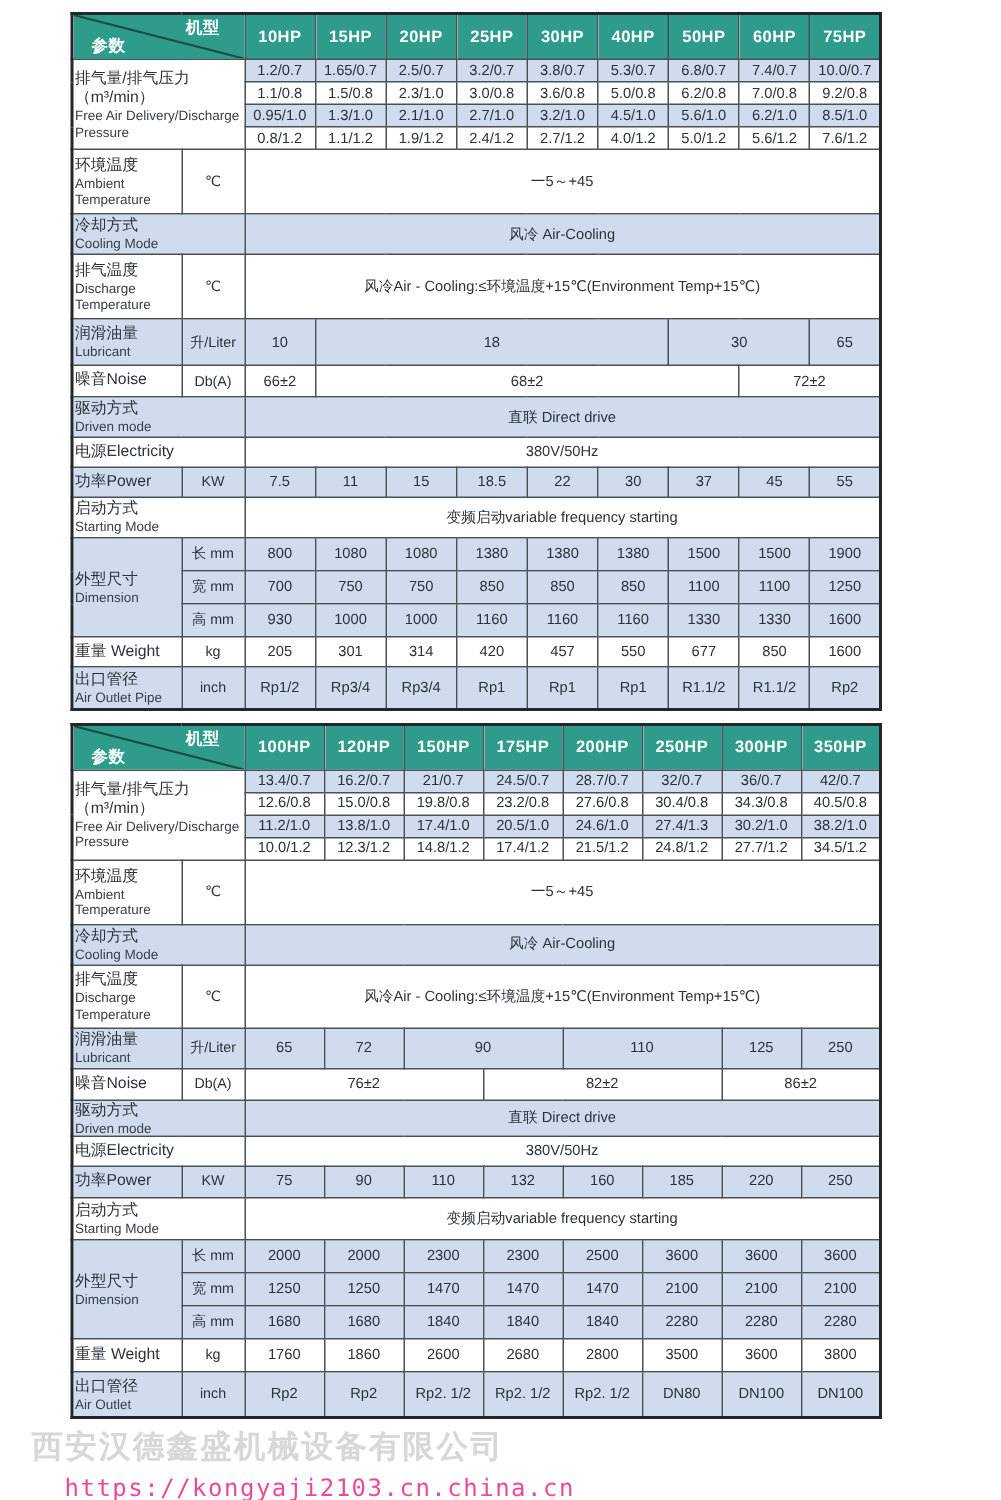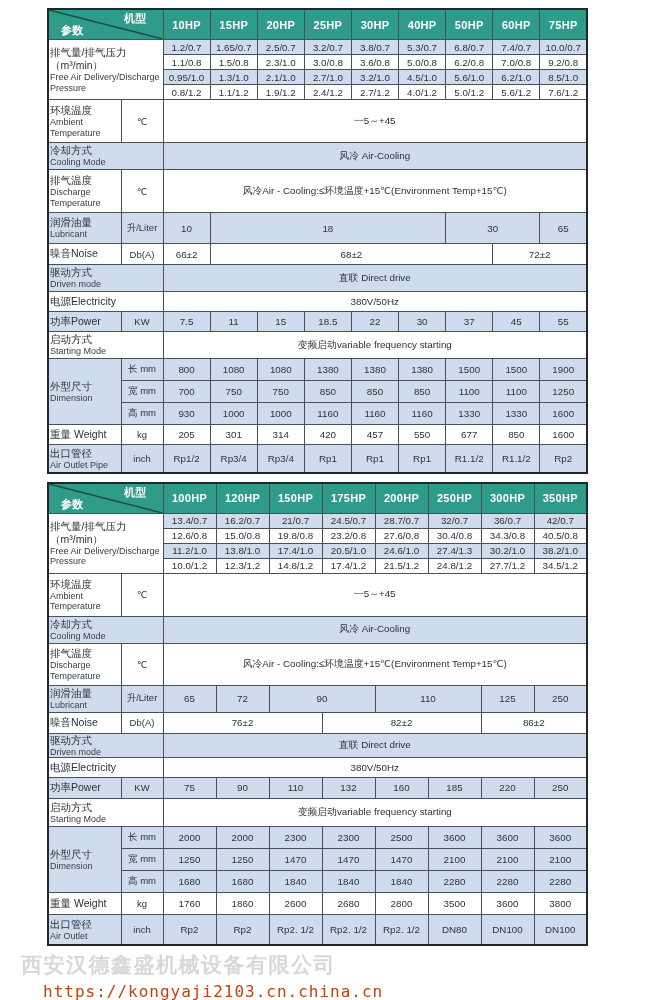--- a/index.html
+++ b/index.html
@@ -29,21 +29,21 @@
   td.lab .cn{font-size:10.5px;color:#2c3238;}
   td.lab .en{font-size:9px;color:#3a4047;line-height:1.15;}
   td.unit{text-align:center;font-size:9.5px;color:#2c3238;padding:0;}
   td.v{text-align:center;font-size:9.8px;color:#2c3238;white-space:nowrap;}
   .s-b{background:var(--rowblue,#cfdcee);}
   .s-w{background:var(--rowwhite,#ffffff);}
   .bt-w{border-top-color:#ffffff !important;margin-top:28px;}
   .watermark{position:absolute;left:21px;top:943px;line-height:1.1;margin-top:10px;}
   .wm1{font-size:21px;letter-spacing:1.5px;color:var(--wm,#d8d8d8);font-weight:bold;}
   .wm2{font-family:"DejaVu Sans Mono","Liberation Mono",monospace;font-size:16px;
-       letter-spacing:1px;color:#c2410c;margin-top:7px;padding-left:22px;}
+       letter-spacing:1px;color:#ec4899;margin-top:7px;padding-left:22px;}
 </style>
 </head>
 <body>
 
 <div class="sheet">
   <table class="spec">
       <colgroup>
         <col style="width: 73px;">
         <col style="width: 42px;">
         <col>

